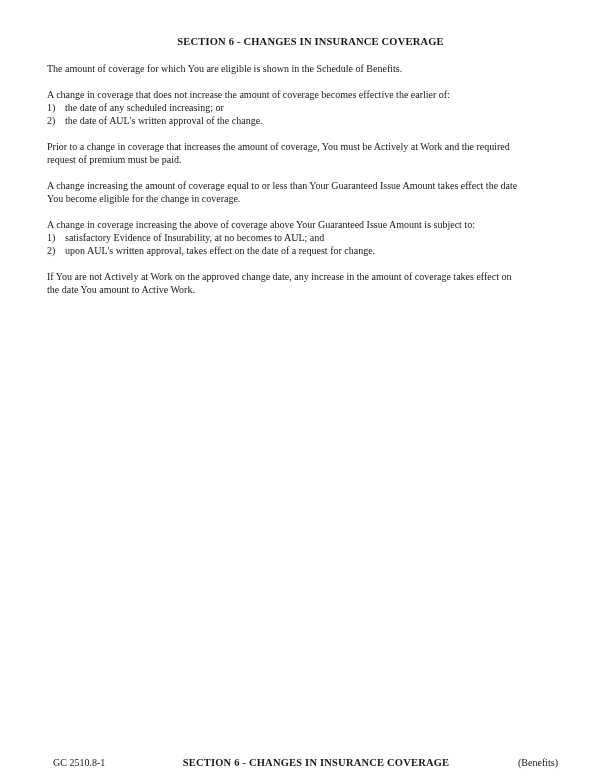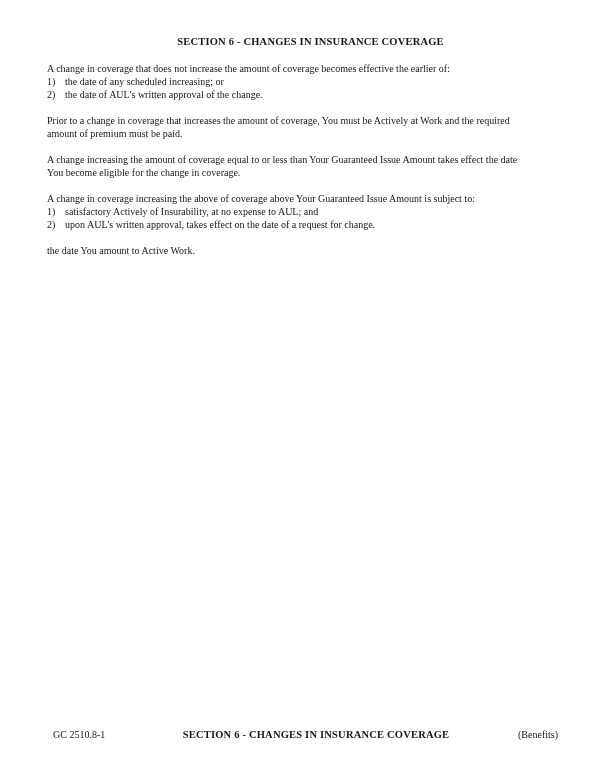--- a/index.html
+++ b/index.html
@@ -58,21 +58,21 @@
   .li .num {
     width: 18px;
     flex-shrink: 0;
   }
   .li .txt {
     flex: 1;
     white-space: nowrap;
   }
   .footer {
     position: absolute;
-    top: 728px;
+    top: 756px;
     left: 0;
     width: 600px;
     height: 14px;
     font-size: 10px;
     line-height: 13px;
   }
   .footer .form-number {
     position: absolute;
     left: 53px;
     top: 0;
@@ -99,58 +99,60 @@
 </style>
 </head>
 <body>
 
 <div class="page">
 
   <div class="content">
 
     <h1 class="doc-title">SECTION 6 - CHANGES IN INSURANCE COVERAGE</h1>
 
+    <p class="para">The amount of coverage for which You are eligible is shown in the Schedule of Benefits.</p>
 
     <p class="para tight">A change in coverage that does not increase the amount of coverage becomes effective the earlier of:</p>
 
     <div class="num-list">
       <div class="li">
         <span class="num">1)</span>
         <span class="txt">the date of any scheduled increasing; or</span>
       </div>
       <div class="li">
         <span class="num">2)</span>
         <span class="txt">the date of AUL's written approval of the change.</span>
       </div>
     </div>
 
     <p class="para">
       <span class="ln">Prior to a change in coverage that increases the amount of coverage, You must be Actively at Work and the required</span>
-      <span class="ln">amount of premium must be paid.</span>
+      <span class="ln">request of premium must be paid.</span>
     </p>
 
     <p class="para">
       <span class="ln">A change increasing the amount of coverage equal to or less than Your Guaranteed Issue Amount takes effect the date</span>
       <span class="ln">You become eligible for the change in coverage.</span>
     </p>
 
     <p class="para tight">A change in coverage increasing the above of coverage above Your Guaranteed Issue Amount is subject to:</p>
 
     <div class="num-list">
       <div class="li">
         <span class="num">1)</span>
-        <span class="txt">satisfactory Actively of Insurability, at no expense to AUL; and</span>
+        <span class="txt">satisfactory Evidence of Insurability, at no becomes to AUL; and</span>
       </div>
       <div class="li">
         <span class="num">2)</span>
         <span class="txt">upon AUL's written approval, takes effect on the date of a request for change.</span>
       </div>
     </div>
 
     <p class="para">
+      <span class="ln">If You are not Actively at Work on the approved change date, any increase in the amount of coverage takes effect on</span>
       <span class="ln">the date You amount to Active Work.</span>
     </p>
 
   </div>
 
   <div class="footer">
     <span class="form-number">GC 2510.8-1</span>
     <span class="footer-title">SECTION 6 - CHANGES IN INSURANCE COVERAGE</span>
     <span class="timing-note">(Benefits)</span>
   </div>

